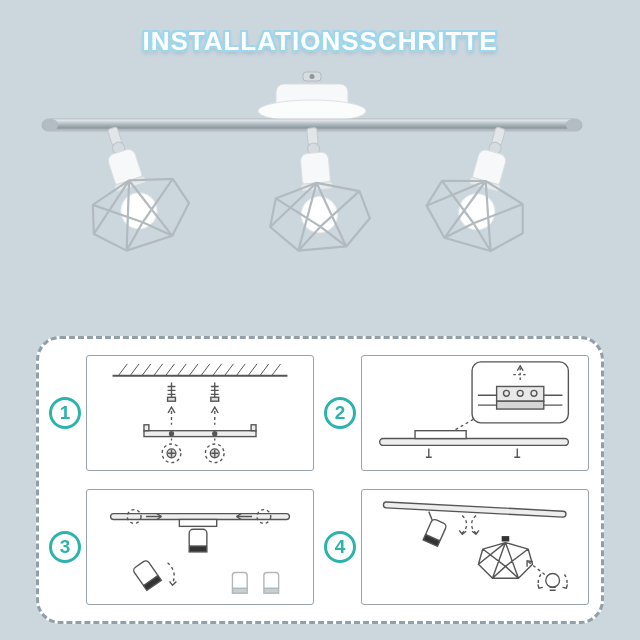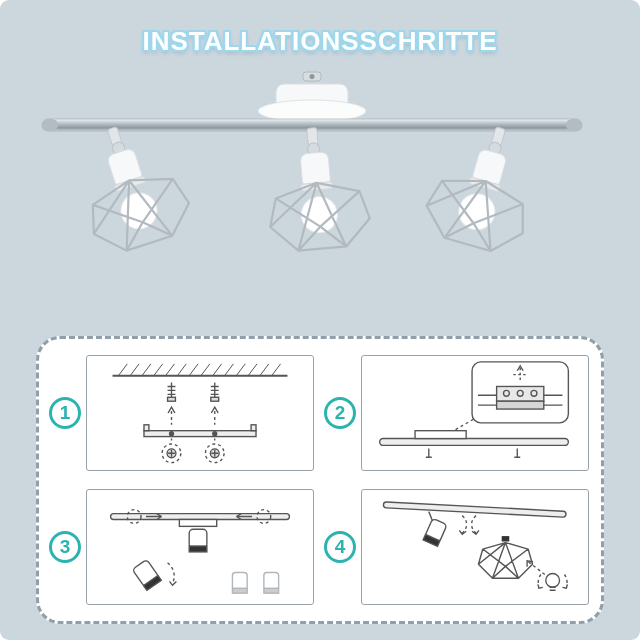--- a/index.html
+++ b/index.html
@@ -1,17 +1,17 @@
 <!DOCTYPE html>
 <html><head>
 <meta charset="utf-8">
 <style>
   html,body{margin:0;padding:0;}
   body{font-family:"Liberation Sans",sans-serif;}
-  .page{position:relative;width:640px;height:640px;background:#ccd6dd;overflow:hidden;border-radius:9px;}
+  .page{position:relative;width:640px;height:640px;background:#ccd6dd;overflow:hidden;}
   .title{
     position:absolute;top:26px;left:0;width:100%;margin:0;
     text-align:center;font-size:26px;font-weight:800;letter-spacing:1px;
     color:#ffffff;
     text-shadow:-2px -2px 0 #9ed7ec, 2px -2px 0 #9ed7ec, -2px 2px 0 #9ed7ec,
                  2px 2px 0 #9ed7ec, 0 -2px 0 #9ed7ec, 0 2px 0 #9ed7ec,
                  -2px 0 0 #9ed7ec, 2px 0 0 #9ed7ec, 0 3px 4px rgba(80,140,170,.45);
   }
   .product{position:absolute;top:62px;left:0;width:640px;height:262px;}
   .panel{

